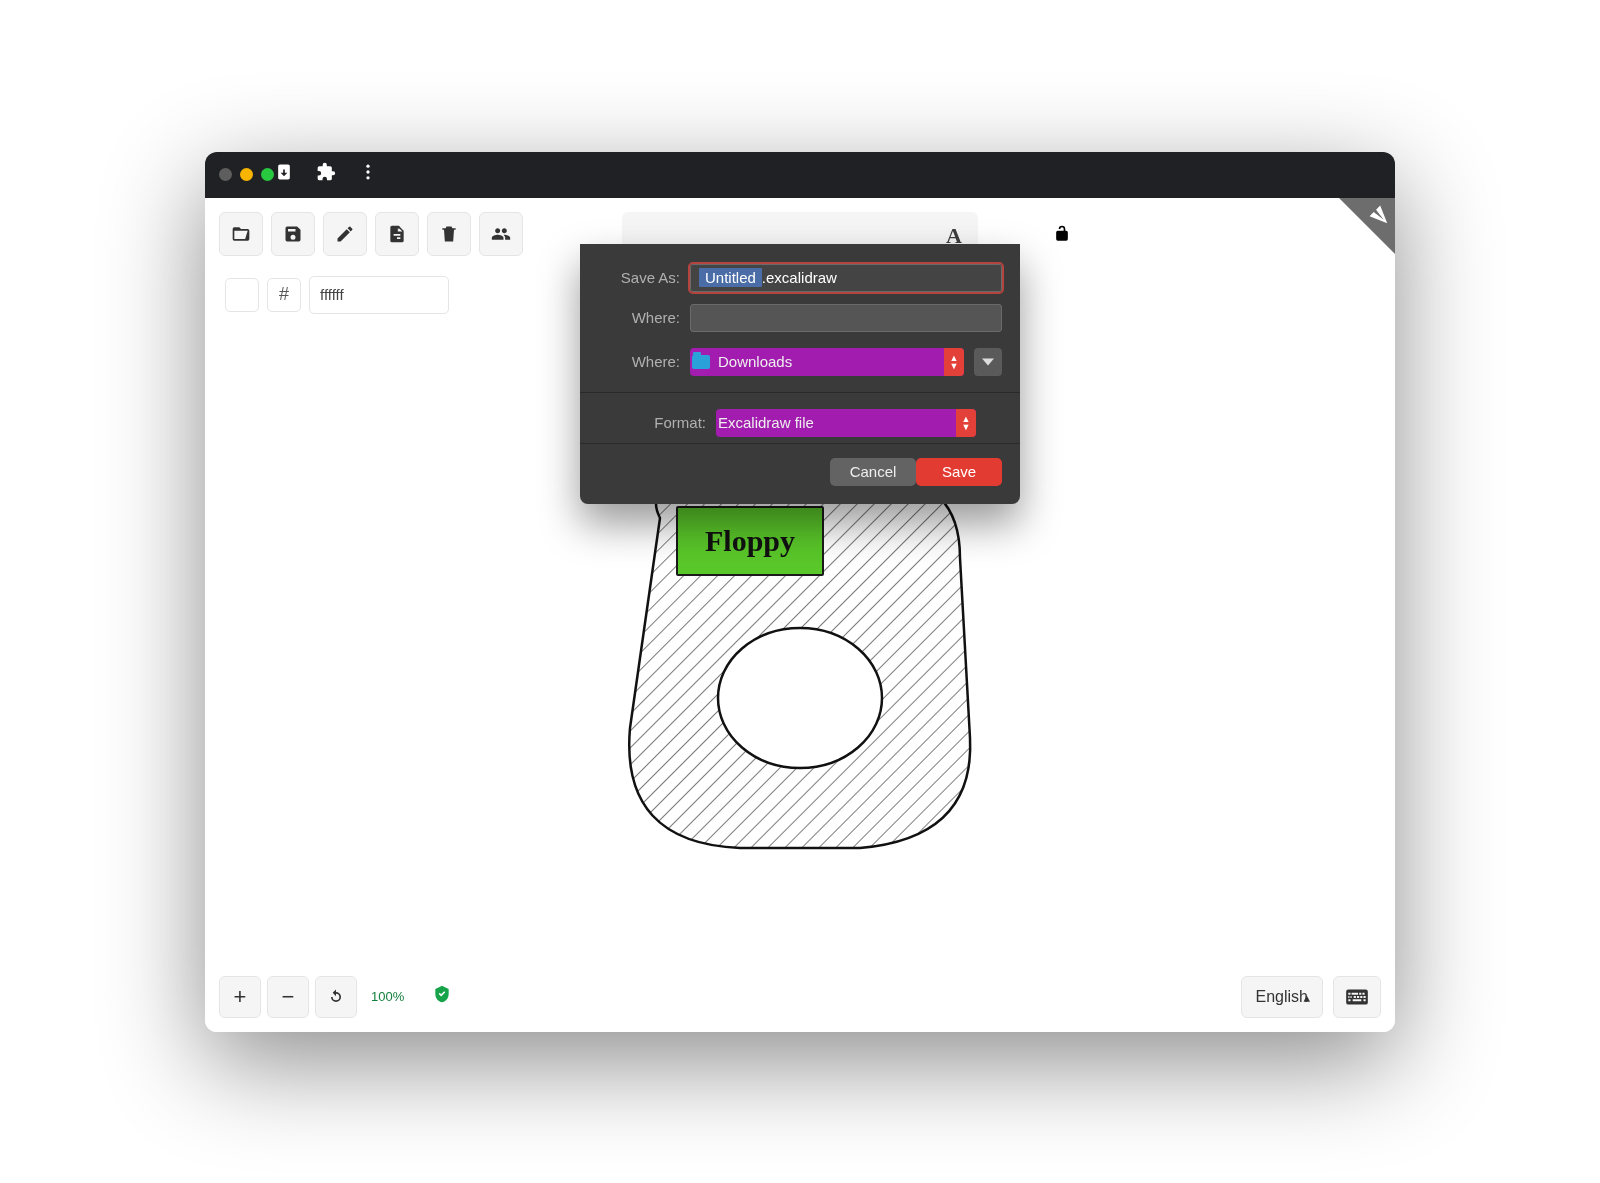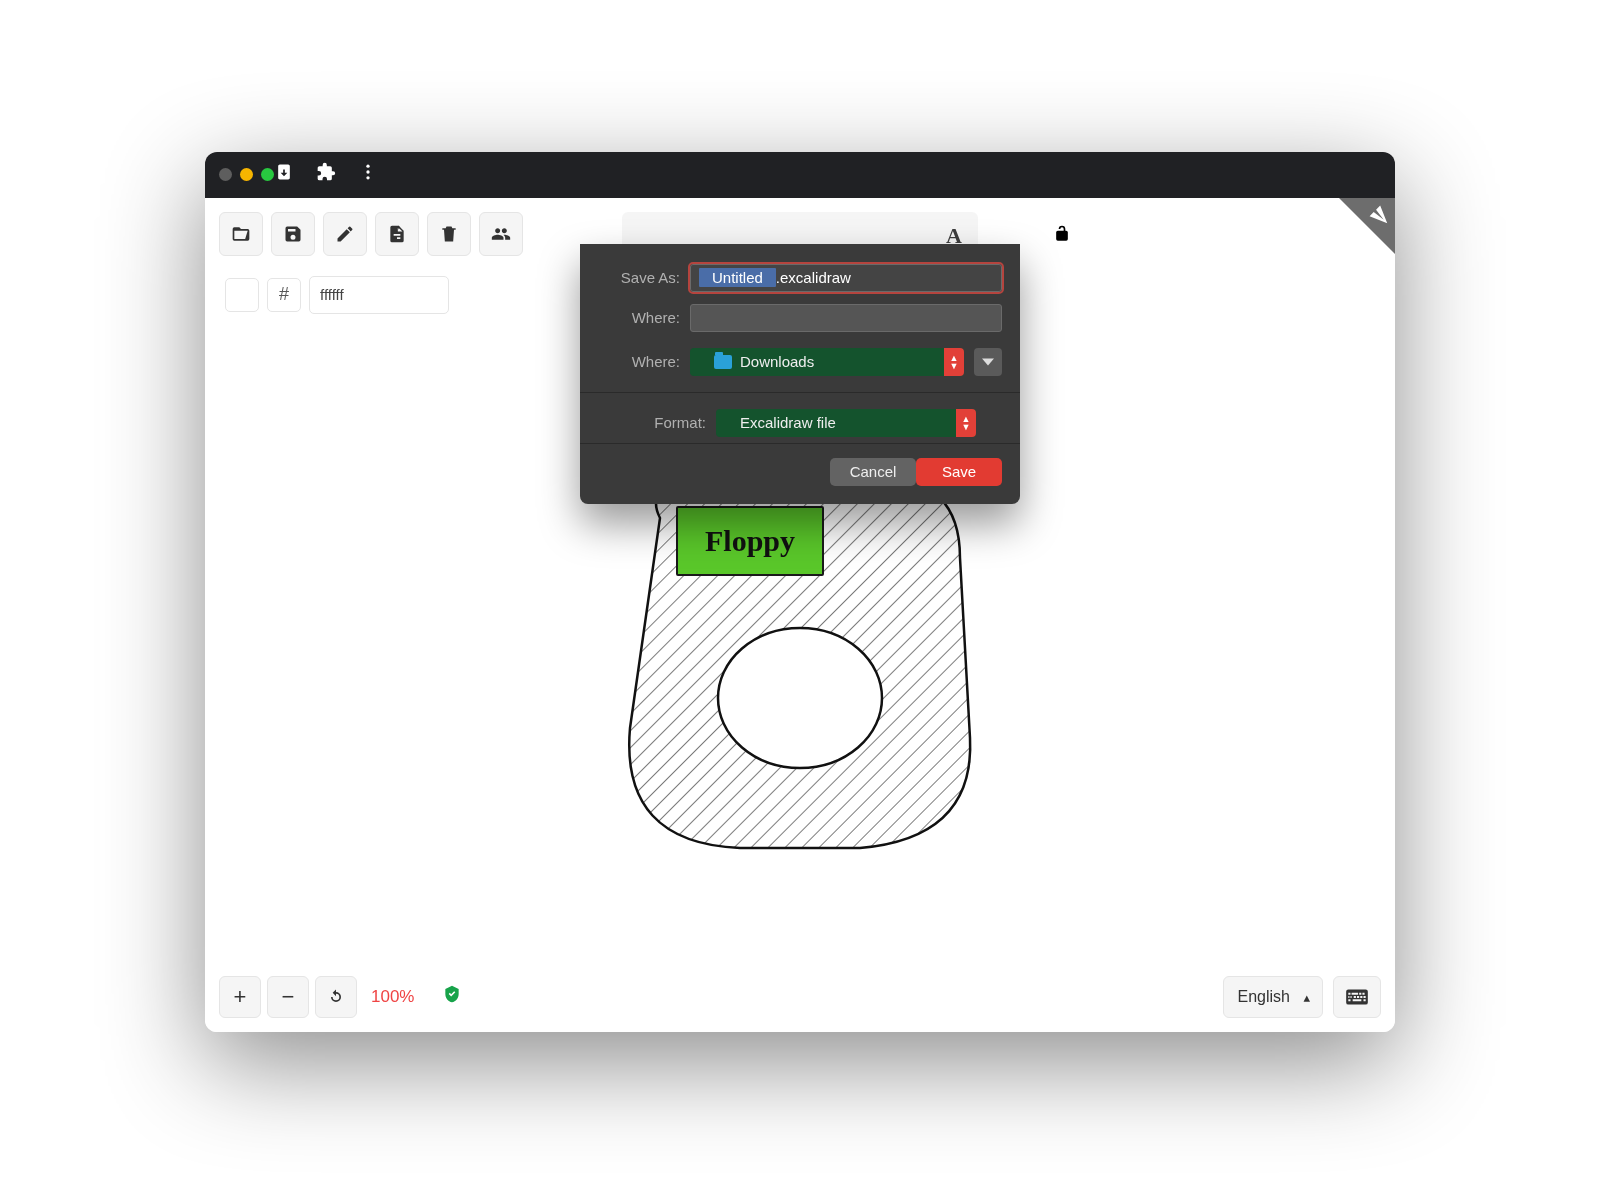--- a/index.html
+++ b/index.html
@@ -177,29 +177,29 @@
     display: flex; gap: 6px; align-items: center;
   }
   .zb {
     width: 42px; height: 42px;
     border: 1px solid #e5e5e5;
     border-radius: 6px;
     background: #f5f5f5;
     display: flex; align-items: center; justify-content: center;
     font-size: 22px; color: #333;
   }
-  .zoom-pct { font-size: 17px; color: #ef4444; padding: 0 8px; text-align: center; }
+  .zoom-pct { font-size: 13px; color: #15803d; padding: 0 8px; text-align: center; }
   .shield { color: #17a34a; font-size: 22px; margin-left: 10px; }
   .lang-select {
     margin-left: auto;
     height: 42px;
     border: 1px solid #e5e5e5;
     border-radius: 6px;
     background: #f5f5f5;
-    padding: 0 32px 0 14px;
+    padding: 0 14px 0 14px;
     font-size: 16px;
     color: #333;
     display: flex; align-items: center;
     position: relative;
   }
   .lang-select::after {
     content: "▴";
     position: absolute;
     right: 12px; top: 50%;
     transform: translateY(-50%);
@@ -274,30 +274,30 @@
     display: flex; align-items: center;
   }
   .dlg-field.focus {
     background: #444;
     outline: 2px solid #b5443e;
     outline-offset: 0;
   }
   .dlg-field.focus .sel {
     background: #4a6da8;
     color: #fff;
-    padding: 1px 13px;
+    padding: 1px 6px;
     border-radius: 1px;
   }
   .dlg-popup {
     flex: 1;
     height: 28px;
-    background: #14532d;
+    background: #a21caf;
     border-radius: 4px;
     display: flex; align-items: center;
-    padding: 0 24px;
+    padding: 0 2px;
     position: relative;
     color: #eee;
   }
   .dlg-popup .folder-ico {
     width: 18px; height: 14px;
     background: #2aa1d8;
     border-radius: 2px;
     margin-right: 8px;
     position: relative;
   }

